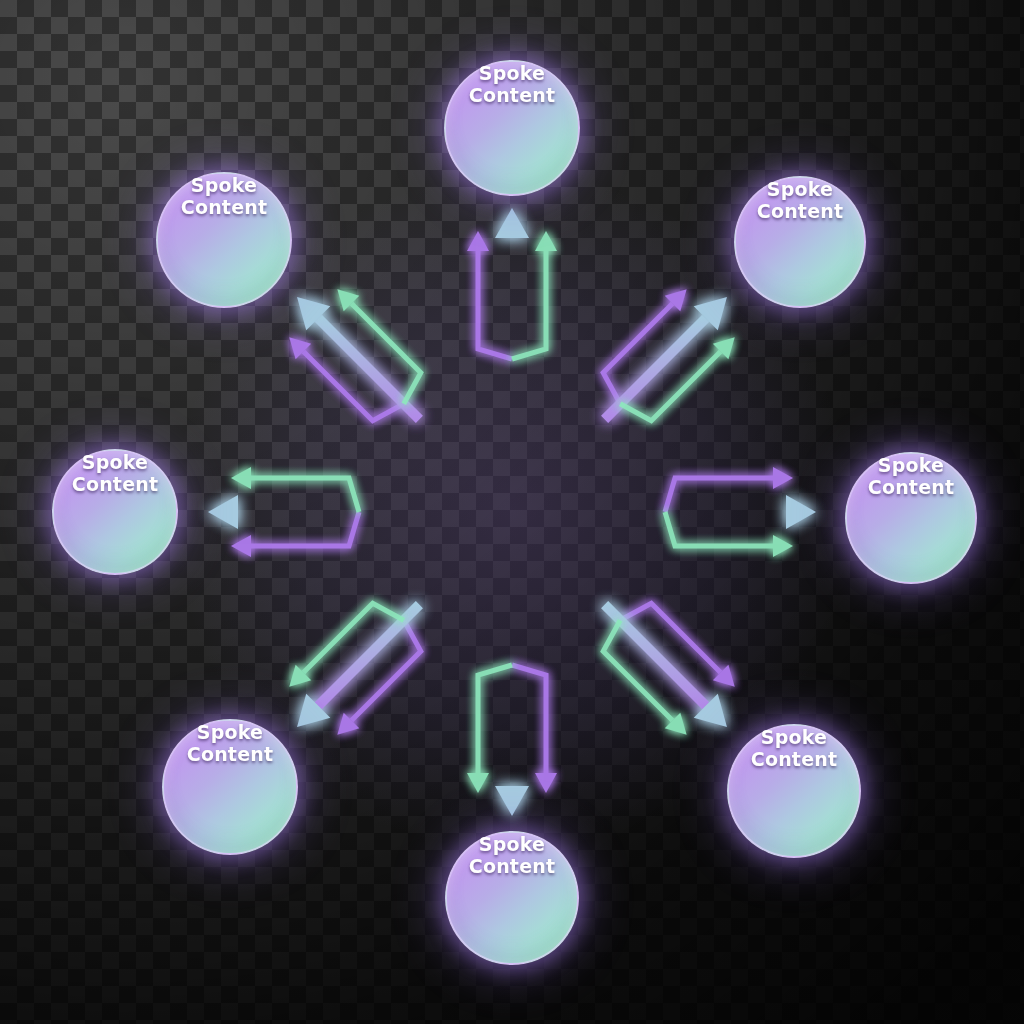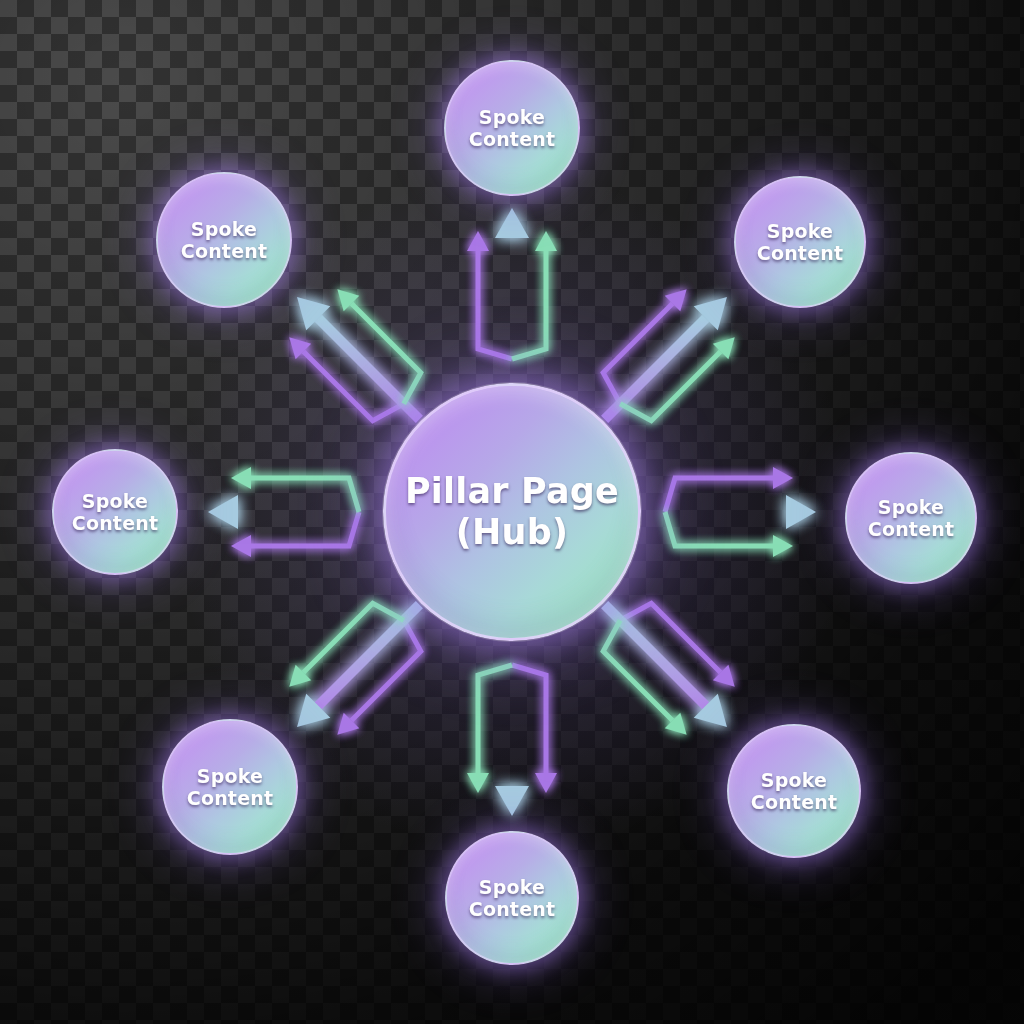--- a/index.html
+++ b/index.html
@@ -56,21 +56,21 @@
     inset: 0;
     width: 1024px;
     height: 1024px;
   }
 
   
   .node {
     position: absolute;
     border-radius: 50%;
     display: flex;
-    align-items: center;
+    align-items: flex-start;
     justify-content: center;
     text-align: center;
     color: #ffffff;
     box-sizing: border-box;
     transform: translate(-50%, -50%);
   }
 
   .node .label {
     position: relative;
     z-index: 3;
@@ -255,26 +255,20 @@
           <path d="M 419.36901166456227 419.36901166456227 L 409.4695167279506 409.46951672795063 L 318.25274195488595 318.252741954886" fill="none" stroke="url(#gradMain)" stroke-width="10" stroke-linecap="butt" stroke-linejoin="miter"></path>
           <polygon points="297.0395385192895,297.0395385192896 330.27355723505724,306.2319266747147 306.23192667471466,330.2735572350573" fill="#a9cfe4"></polygon>
         </g>
         <g filter="url(#softGlow)" opacity="0.95">
           <path d="M 403.8126624784582 403.81266247845826 L 420.7832252269354 372.6999641062501 L 351.4867606706537 303.40349954996844" fill="none" stroke="#8ee8bd" stroke-width="5" stroke-linecap="butt" stroke-linejoin="miter"></path>
           <polygon points="337.3446250469228,289.2613639262375 359.26493526370575,295.6253249569164 343.7085860776017,311.1816741430205" fill="#8ee8bd"></polygon>
         </g>
       </g>
   </svg>
 
-  <div class="node" id="hub">
-    <div class="label">
-      <span>Pillar Page</span><br>
-      <span>(Hub)</span>
-    </div>
-  </div>
 
   <div id="spoke-host">
       <div class="node spoke" id="spoke-n" style="left: 512px; top: 128px; width: 136px; height: 136px;">
         <div class="label"><span>Spoke</span><br><span>Content</span></div>
       </div>
       <div class="node spoke" id="spoke-ne" style="left: 800px; top: 242px; width: 132px; height: 132px;">
         <div class="label"><span>Spoke</span><br><span>Content</span></div>
       </div>
       <div class="node spoke" id="spoke-e" style="left: 911px; top: 518px; width: 132px; height: 132px;">
         <div class="label"><span>Spoke</span><br><span>Content</span></div>

